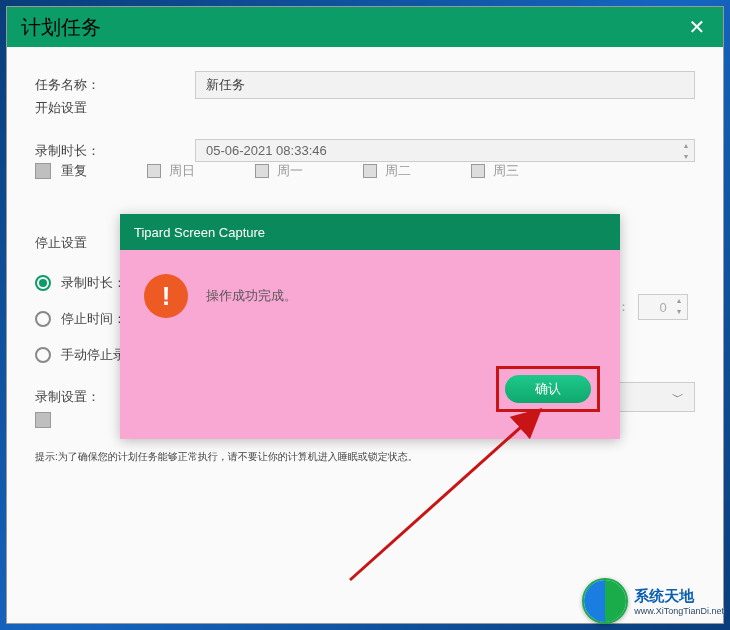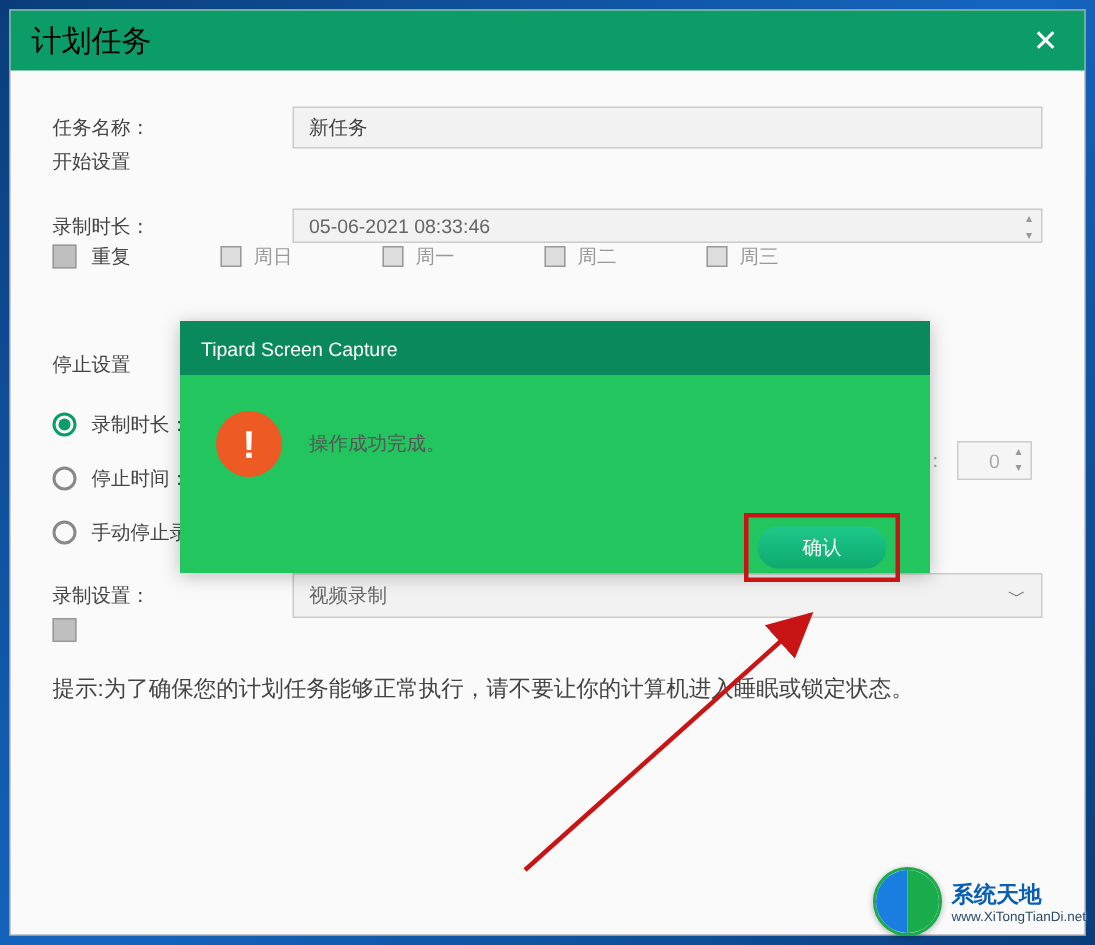--- a/index.html
+++ b/index.html
@@ -24,31 +24,31 @@
 .days-row .day-group { display: flex; align-items: center; gap: 8px; margin-left: 50px; color: #999; }
 .days-row .day-group:first-child { margin-left: 30px; }
 .radio-row { display: flex; align-items: center; gap: 10px; margin-bottom: 18px; }
 .radio { width: 16px; height: 16px; border: 2px solid #888; border-radius: 50%; display: flex; align-items: center; justify-content: center; }
 .radio.checked { border-color: #0c9c67; }
 .radio.checked::after { content: ""; width: 8px; height: 8px; background: #0c9c67; border-radius: 50%; }
 .number-box { width: 50px; height: 26px; border: 1px solid #ccc; background: #f5f5f5; color: #aaa; text-align: center; line-height: 26px; position: relative; }
 .number-box .spinner { right: 2px; top: 1px; }
 .select-box { flex: 1; max-width: 500px; height: 30px; border: 1px solid #ccc; background: #f2f2f2; display: flex; align-items: center; justify-content: space-between; padding: 12px 10px; color: #666; }
 .dropdown-arrow { font-size: 12px; color: #666; }
-.hint { color: #444; margin-top: 16px; font-size: 15px; }
+.hint { color: #444; margin-top: 16px; font-size: 10px; }
 .stop-section { margin-top: 54px; }
 .loop-area { position: absolute; right: 42px; top: 294px; display: flex; align-items: center; gap: 8px; color: #aaa; font-size: 13px; }
 
-.modal { position: absolute; left: 120px; top: 214px; width: 500px; height: 168px; background: #22c55e; box-shadow: 0 2px 12px rgba(0,0,0,0.25); z-index: 10; }
+.modal { position: absolute; left: 120px; top: 214px; width: 500px; height: 225px; background: #f9a8d4; box-shadow: 0 2px 12px rgba(0,0,0,0.25); z-index: 10; }
 .modal-header { height: 36px; background: #0a8a5c; color: #fff; font-size: 13px; padding: 0 14px; display: flex; align-items: center; }
 .modal-body { padding: 24px; display: flex; align-items: center; gap: 18px; }
 .alert-icon { width: 44px; height: 44px; background: #ee5a24; border-radius: 50%; display: flex; align-items: center; justify-content: center; color: #fff; font-size: 26px; font-weight: bold; }
 .modal-msg { color: #555; font-size: 13px; }
 .modal-footer { display: flex; justify-content: flex-end; padding: 0 20px 16px; }
-.confirm-wrap { border: 3px solid #c81414; padding: 6px; }
+.confirm-wrap { border: 3px solid #c81414; padding: 6px; margin-top: 24px; }
 .confirm-btn { width: 86px; height: 28px; background: linear-gradient(to bottom, #1fc98b, #0ea86d); border: none; border-radius: 14px; color: #fff; font-size: 13px; cursor: pointer; }
 
 .arrow-svg { position: absolute; left: 340px; top: 400px; z-index: 20; pointer-events: none; }
 
 .watermark { position: absolute; right: 6px; bottom: 6px; display: flex; align-items: center; gap: 6px; z-index: 30; }
 .wm-badge { width: 46px; height: 46px; background: #fff; border-radius: 50%; border: 2px solid #1aab4b; display: flex; align-items: center; justify-content: center; box-shadow: 0 1px 4px rgba(0,0,0,0.3); overflow: hidden; }
 .wm-half { width: 50%; height: 100%; }
 .wm-half.l { background: #1a7de0; }
 .wm-half.r { background: #1aab4b; }
 .wm-text { display: flex; flex-direction: column; font-size: 11px; }

